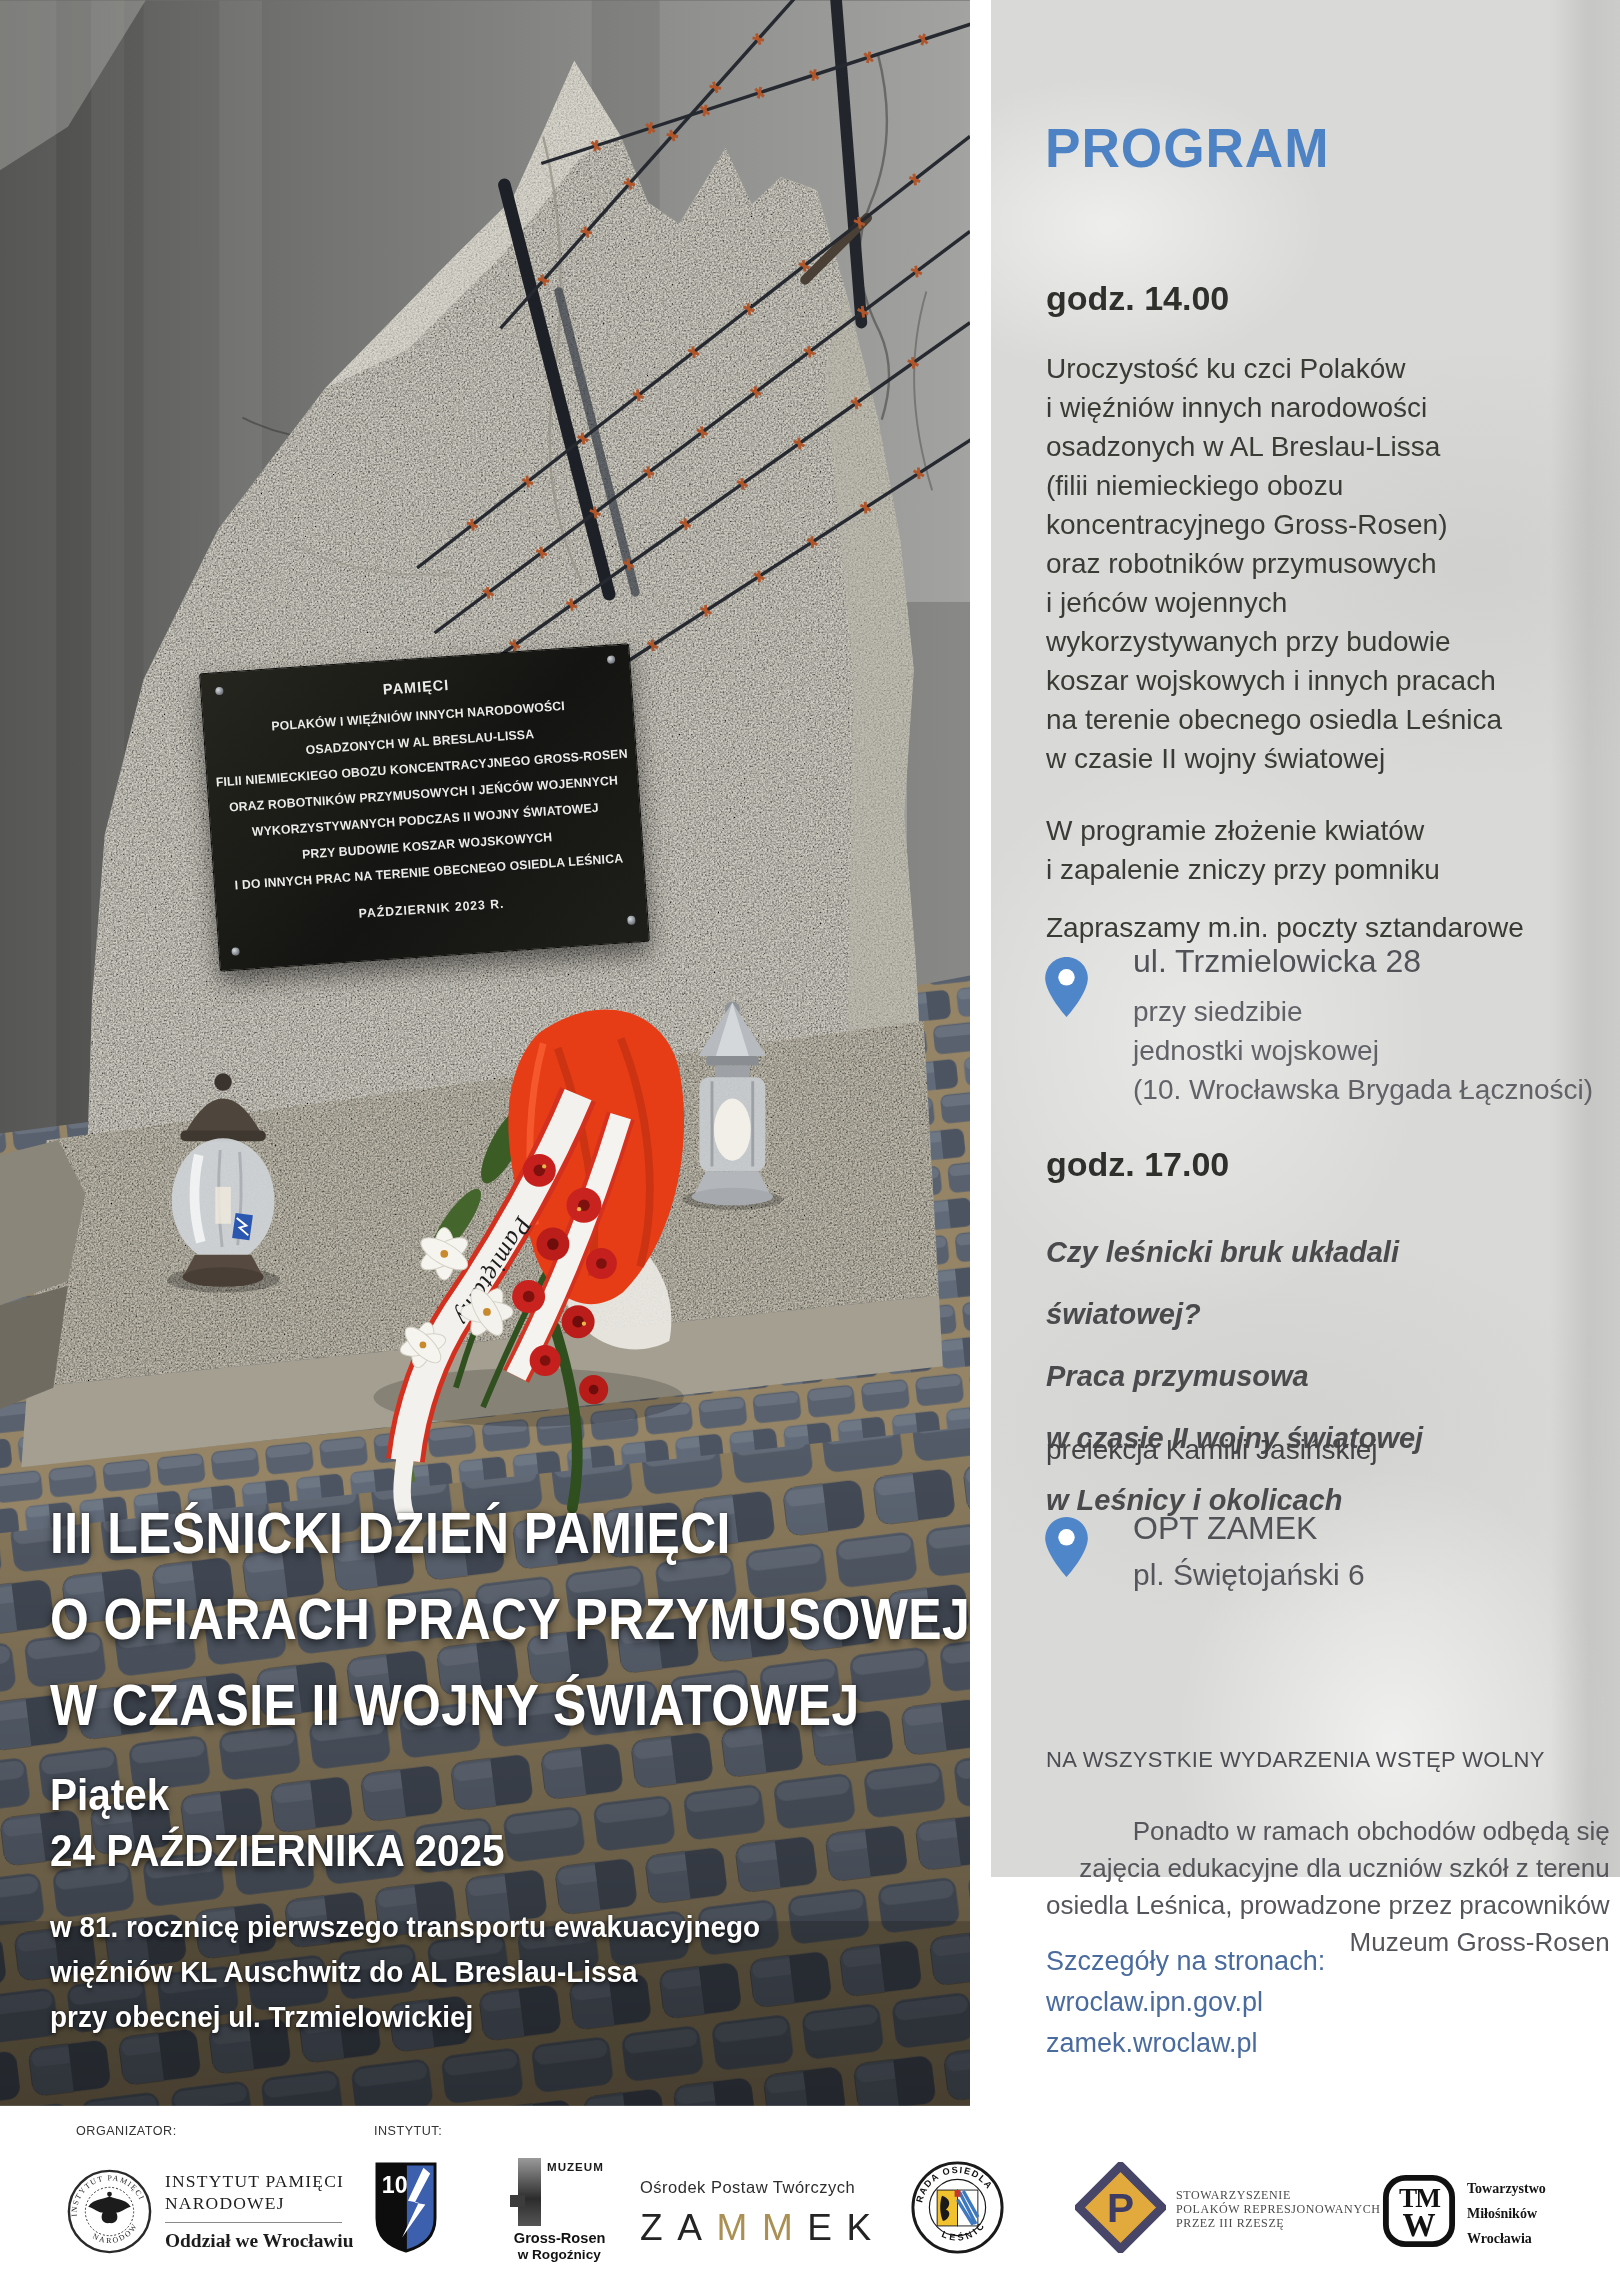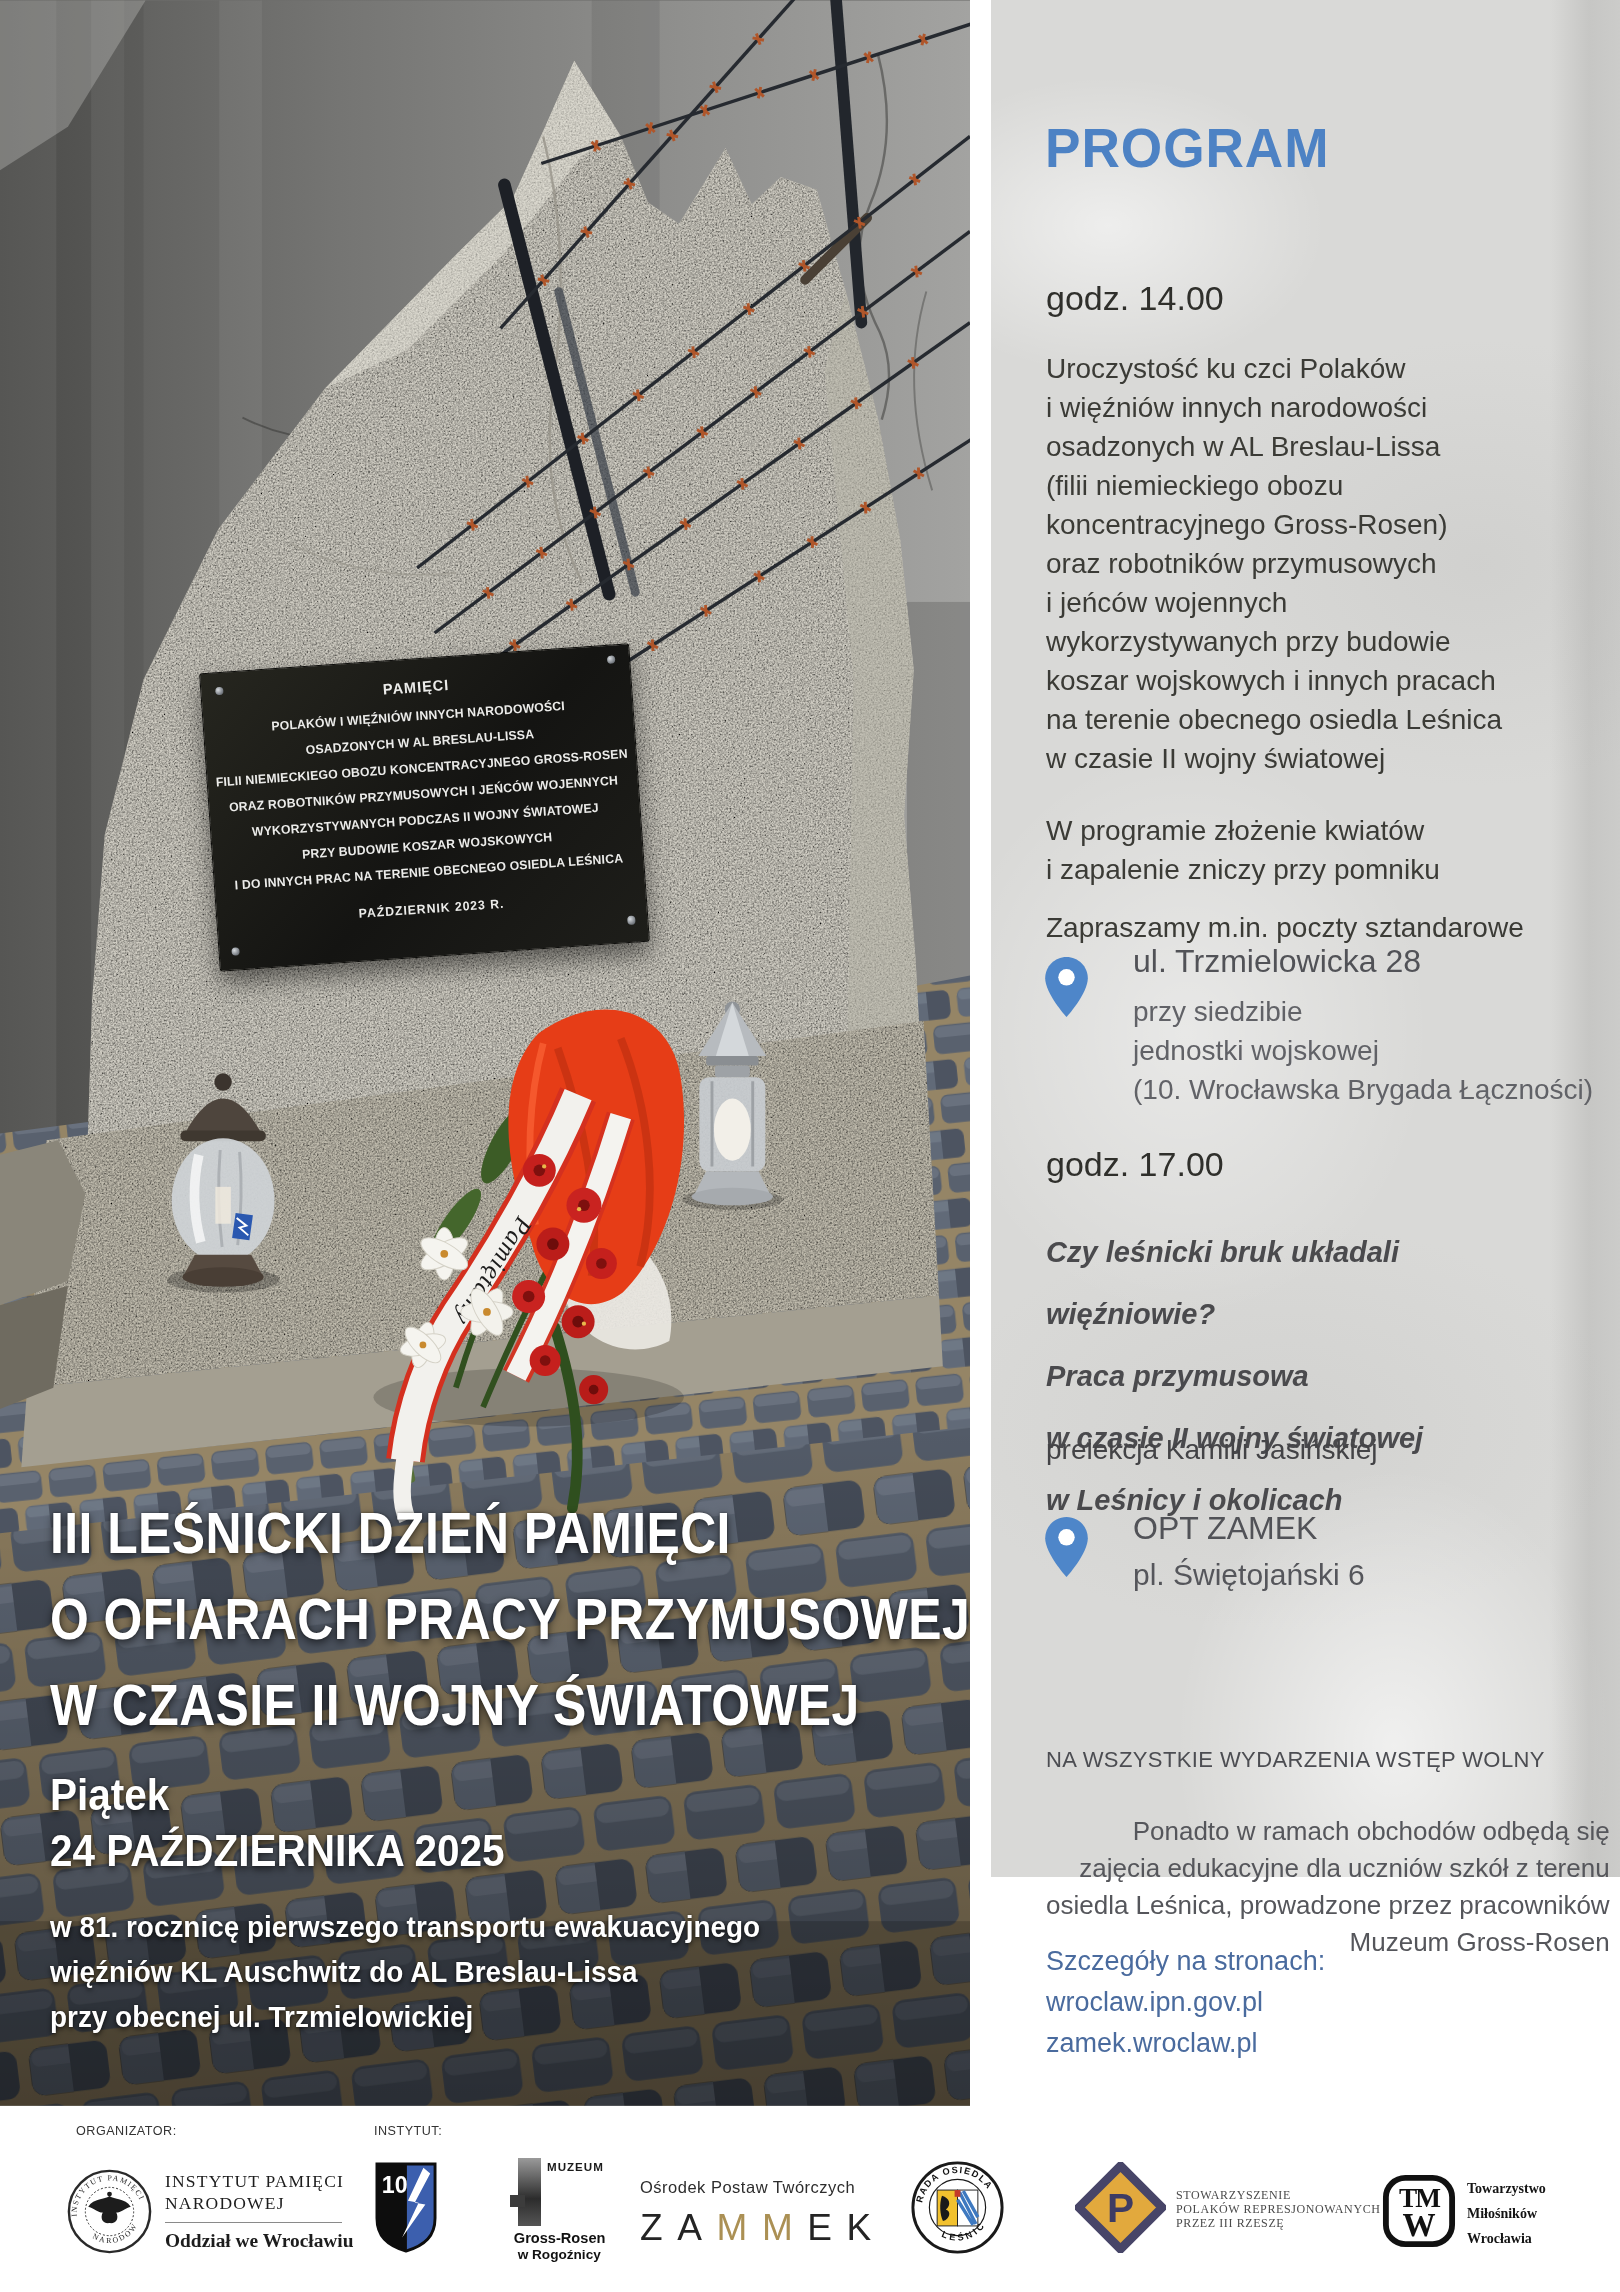--- a/index.html
+++ b/index.html
@@ -36,21 +36,21 @@
     background-color:#d9d9d7;
     background-image:
       linear-gradient(90deg,rgba(255,255,255,0) 86%,rgba(150,150,148,.28) 92%,rgba(178,178,176,.25) 100%),
       radial-gradient(ellipse 311px 213px at 18% 12%,rgba(255,255,255,.55),rgba(255,255,255,0) 70%),
       radial-gradient(ellipse 408px 311px at 75% 30%,rgba(198,198,196,.45),rgba(198,198,196,0) 72%),
       radial-gradient(ellipse 349px 408px at 30% 55%,rgba(255,255,255,.4),rgba(255,255,255,0) 70%),
       radial-gradient(ellipse 291px 369px at 62% 93%,rgba(255,255,255,.6),rgba(255,255,255,0) 75%),
       radial-gradient(ellipse 485px 291px at 45% 76%,rgba(197,197,195,.35),rgba(197,197,195,0) 70%);}
   .prog-heading{font-size:56px;font-weight:800;color:#4d82c4;letter-spacing:1px;
       transform:scaleX(.95);transform-origin:0 50%;white-space:nowrap;}
-  .time-heading{font-size:34px;font-weight:400;color:#2f2f2b;white-space:nowrap;}
+  .time-heading{font-size:34px;font-weight:700;color:#2f2f2b;white-space:nowrap;}
   .body-line{display:block;font-size:28px;color:#3b3b36;line-height:39px;white-space:nowrap;}
   .loc-title{font-size:32px;color:#515257;white-space:nowrap;}
   .loc-line{display:block;font-size:28px;color:#616267;line-height:39px;white-space:nowrap;}
   .talk-line{display:block;font-size:29px;font-weight:700;font-style:italic;color:#4a4a4d;
       line-height:42px;white-space:nowrap;margin-top:20px;}
   .speaker{font-size:28px;color:#434346;white-space:nowrap;}
   .free-entry{font-size:22px;color:#4c4d52;letter-spacing:0.4px;white-space:nowrap;}
   .note-line{display:block;font-size:26px;color:#55565b;line-height:37px;white-space:nowrap;text-align:right;}
   .link-line{display:block;font-size:27px;color:#4a6b9e;line-height:41px;white-space:nowrap;cursor:pointer;}
   .pin{position:absolute;width:45px;height:62px;}
@@ -439,21 +439,21 @@
     <div class="abs loc-title" style="left:142px;top:943px">ul. Trzmielowicka 28</div>
     <div class="abs" style="left:142px;top:992px">
       <span class="loc-line">przy siedzibie</span>
       <span class="loc-line">jednostki wojskowej</span>
       <span class="loc-line">(10. Wrocławska Brygada Łączności)</span>
     </div>
 
     <div class="abs time-heading" style="left:55px;top:1145px">godz. 17.00</div>
     <div class="abs" style="left:55px;top:1211px">
       <span class="talk-line">Czy leśnicki bruk układali</span>
-      <span class="talk-line">więźniowie?</span>
+      <span class="talk-line">światowej?</span>
       <span class="talk-line">Praca przymusowa</span>
       <span class="talk-line">w czasie II wojny światowej</span>
       <span class="talk-line">w Leśnicy i okolicach</span>
     </div>
     <div class="abs speaker" style="left:55px;top:1434px">prelekcja Kamilli Jasińskiej</div>
 
     <svg class="pin" style="left:53px;top:1516px" viewBox="0 0 46 64">
       <path d="M23,1 C10.8,1 1,10.8 1,23 C1,39 23,63 23,63 C23,63 45,39 45,23 C45,10.8 35.2,1 23,1 Z" fill="#4e86c9"></path>
       <circle cx="23" cy="22" r="8.5" fill="#ffffff"></circle>
     </svg>

